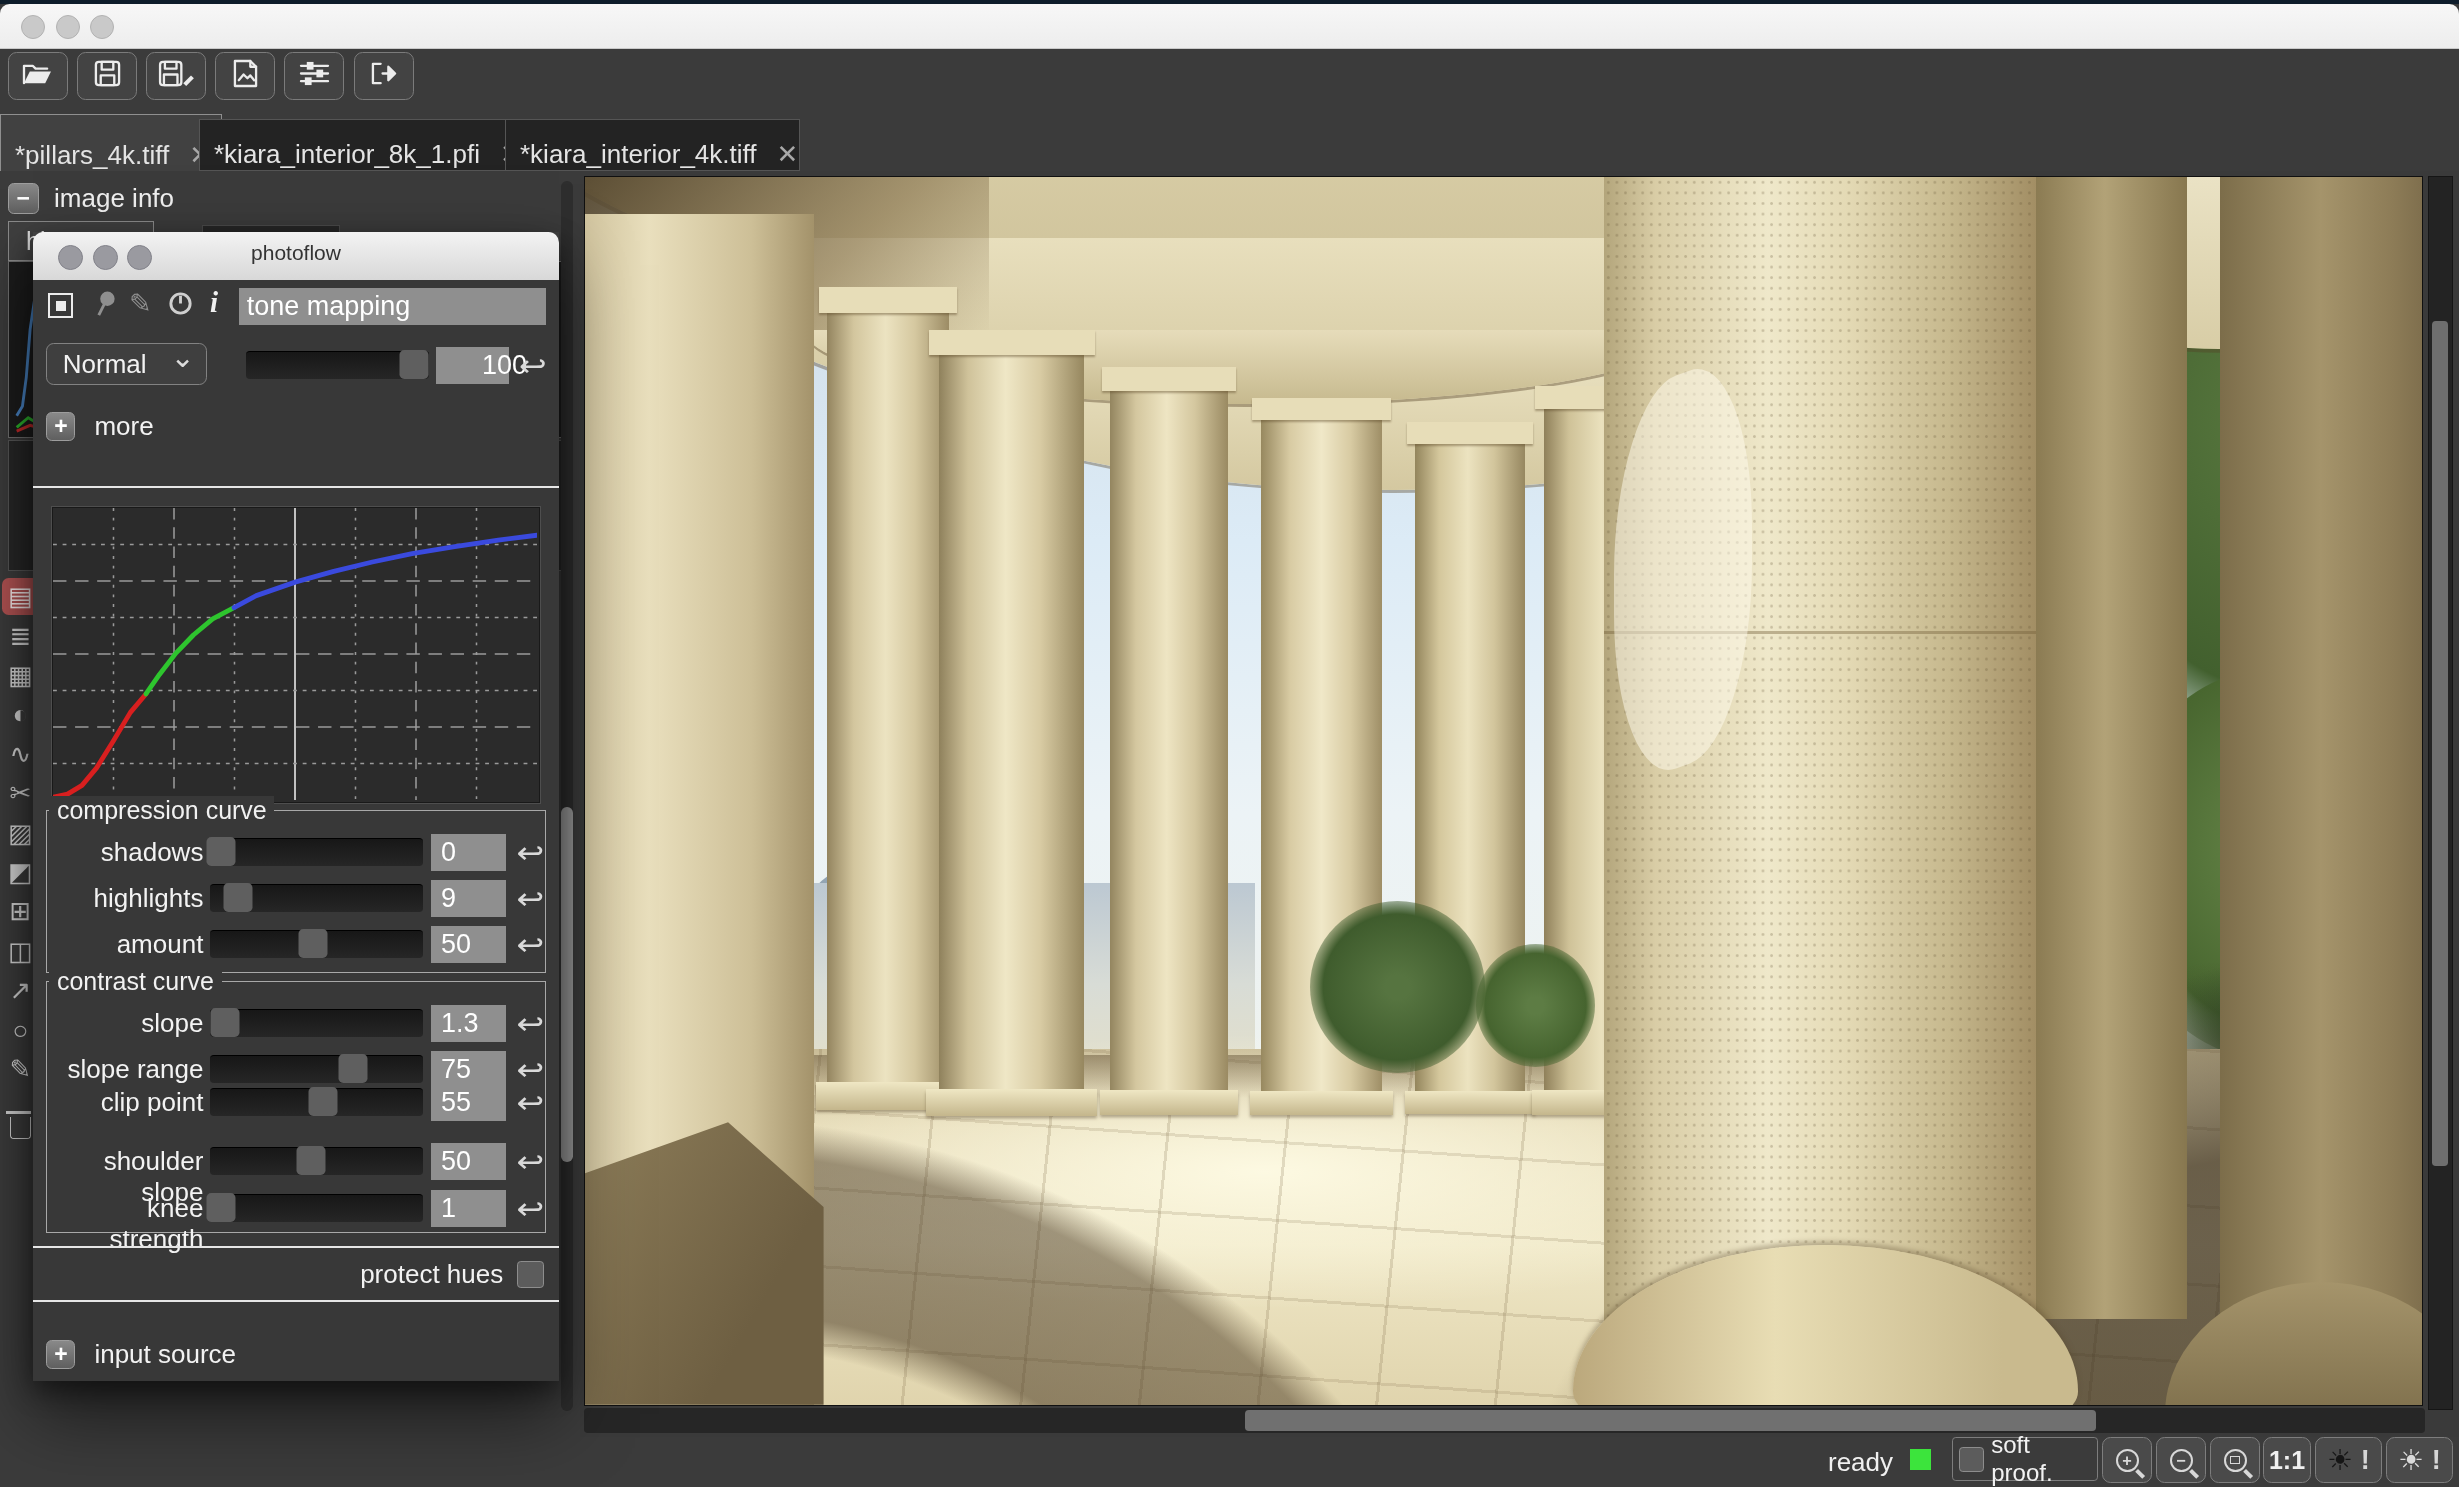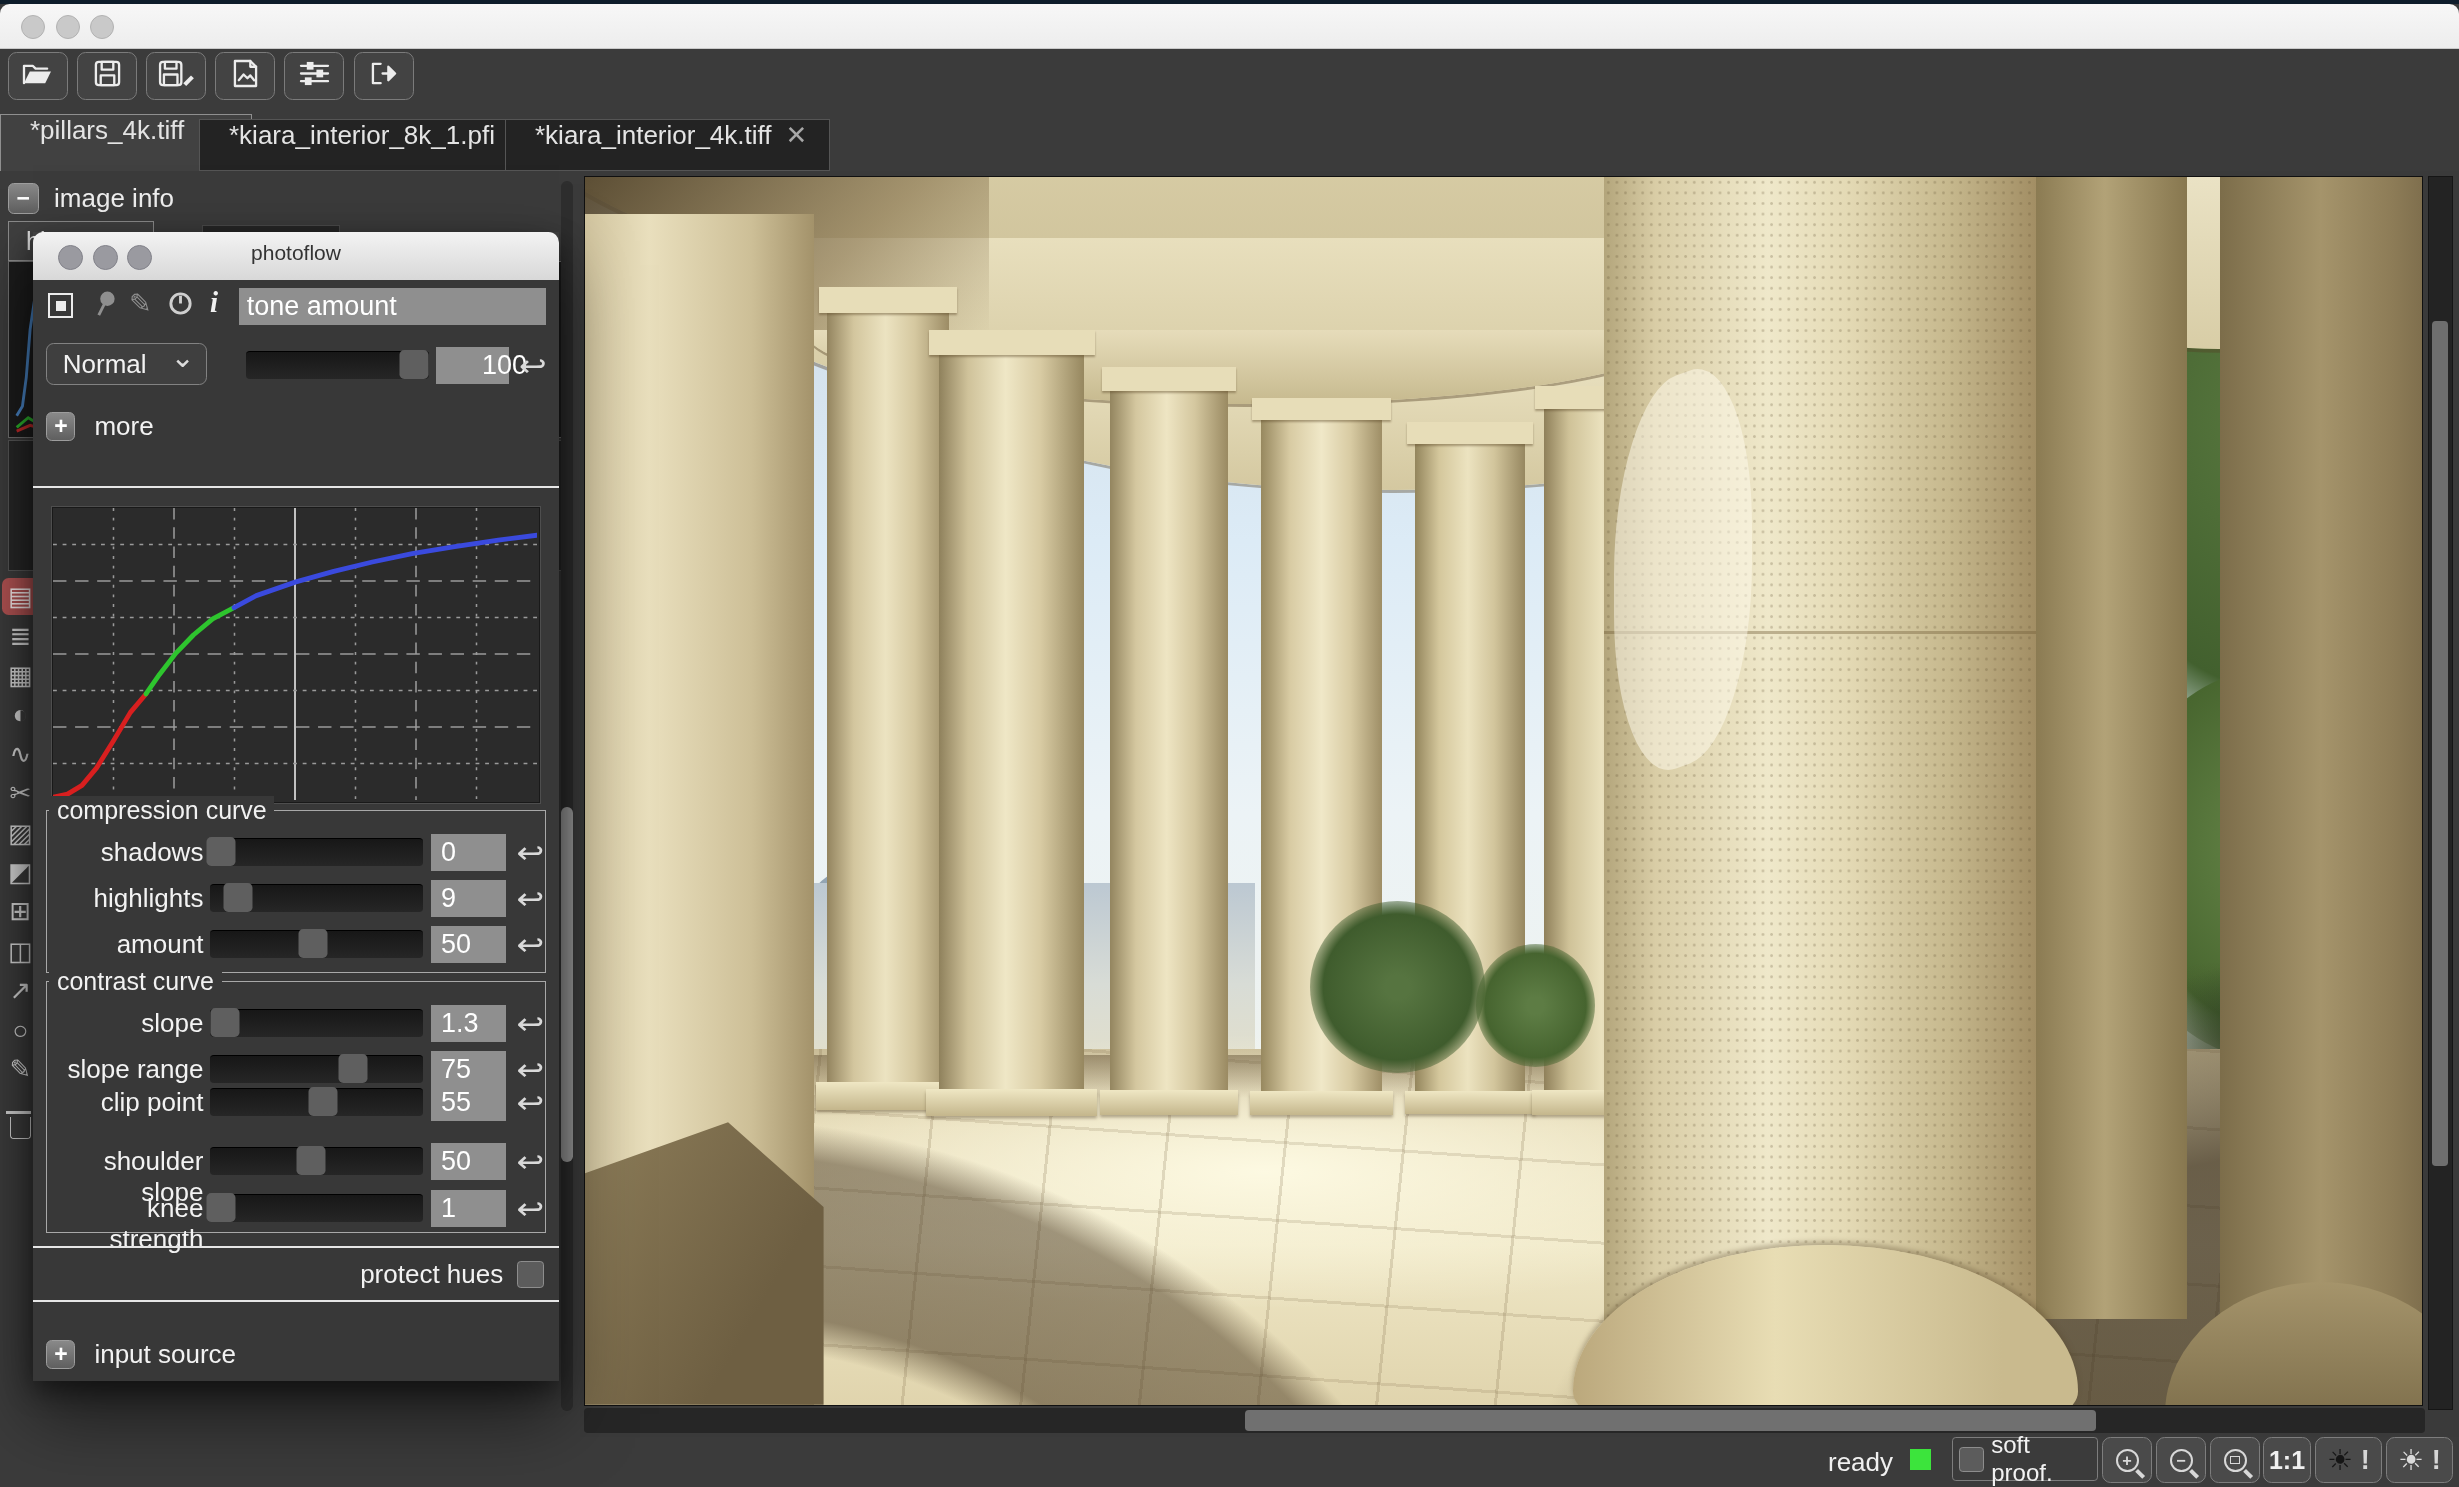--- a/index.html
+++ b/index.html
@@ -13,21 +13,21 @@
   .tl{position:absolute;top:11.5px;width:22px;height:22px;border-radius:50%;background:#c9c9c9;border:1px solid #b2b2b2;}
   #titlebar .t1{left:21px}#titlebar .t2{left:56px}#titlebar .t3{left:90px}
   #win-title{left:0;right:0;top:10.6px;text-align:center;font-size:28px;color:#9e9e9e;}
   
   #toolbar{left:0;top:49px;width:2459px;height:61px;}
   .tbtn{position:absolute;top:2.9px;width:58px;height:46px;background:#434343;border:1.9px solid #7b7b7b;
         border-radius:8.6px;display:flex;align-items:center;justify-content:center;}
   .tbtn svg{stroke:#ececec;fill:none;stroke-width:2.4;stroke-linejoin:round;stroke-linecap:round;}
   
   #tabbar{left:0;top:113px;width:2459px;height:58px;}
-  .tab{position:absolute;bottom:0;display:flex;align-items:flex-start;padding:0 29px;gap:14px;
+  .tab{position:absolute;bottom:0;display:flex;align-items:flex-end;padding:0 14px;gap:20px;
        font-size:26px;color:#e4e4e4;white-space:nowrap;}
   .tab.active{height:56px;background:#414141;border:1.9px solid #8f8f8f;border-bottom:none;}
   .tab.inactive{height:50px;background:#232323;border:1px solid #555;}
   .tab .x{color:#a8a8a8;font-weight:bold;font-size:26px;}
   
   #left-panel{left:0;top:171px;width:580px;height:1266px;background:#3b3b3b;}
   .sqbtn{width:29px;height:29px;background:linear-gradient(#898989,#5f5f5f);border:1.9px solid #9d9d9d;
          border-radius:5.8px;color:#fff;font-size:23px;font-weight:bold;display:flex;align-items:center;justify-content:center;line-height:1;}
   #image-info-row{left:7.7px;top:11.5px;display:flex;align-items:center;gap:15.4px;}
   #image-info-row .lbl{color:#efefef;font-size:26px;}
@@ -323,21 +323,21 @@
       </span>
       <span class="dlg-ic" style="left:96px;top:7.7px;color:#8f8f8f;font-size:27px;">✎</span>
       <span class="dlg-ic" style="left:134px;top:9.6px">
         <svg width="27" height="27" viewBox="0 0 28 28">
             <circle cx="14" cy="14" r="10" stroke="#cfcfcf" stroke-width="3" fill="none"></circle>
             <path d="M14 6 v8" stroke="#cfcfcf" stroke-width="3"></path>
           </svg>
       </span>
       <span class="dlg-ic" style="left:177px;top:5.8px;color:#f0f0f0;font-size:29px;font-style:italic;font-family:'Liberation Serif',serif;font-weight:bold;">i</span>
       <div class="abs" style="left:206px;top:7.7px;width:307px;height:37px;background:#8f8f8f;">
-        <span style="position:absolute;left:7.7px;top:2.9px;font-size:27px;color:#fff;white-space:nowrap;">tone amount</span>
+        <span style="position:absolute;left:7.7px;top:2.9px;font-size:27px;color:#fff;white-space:nowrap;">tone mapping</span>
       </div>
     </div>
 
     <div class="drow" style="top:63px;height:48px;">
       <div class="dropdown">
         <span>Normal</span>
         <span class="chev">⌄</span>
       </div>
       <div class="track" style="left:213px;top:7.7px;width:183px;">
         <div class="handle" style="left: 92%;"></div>

